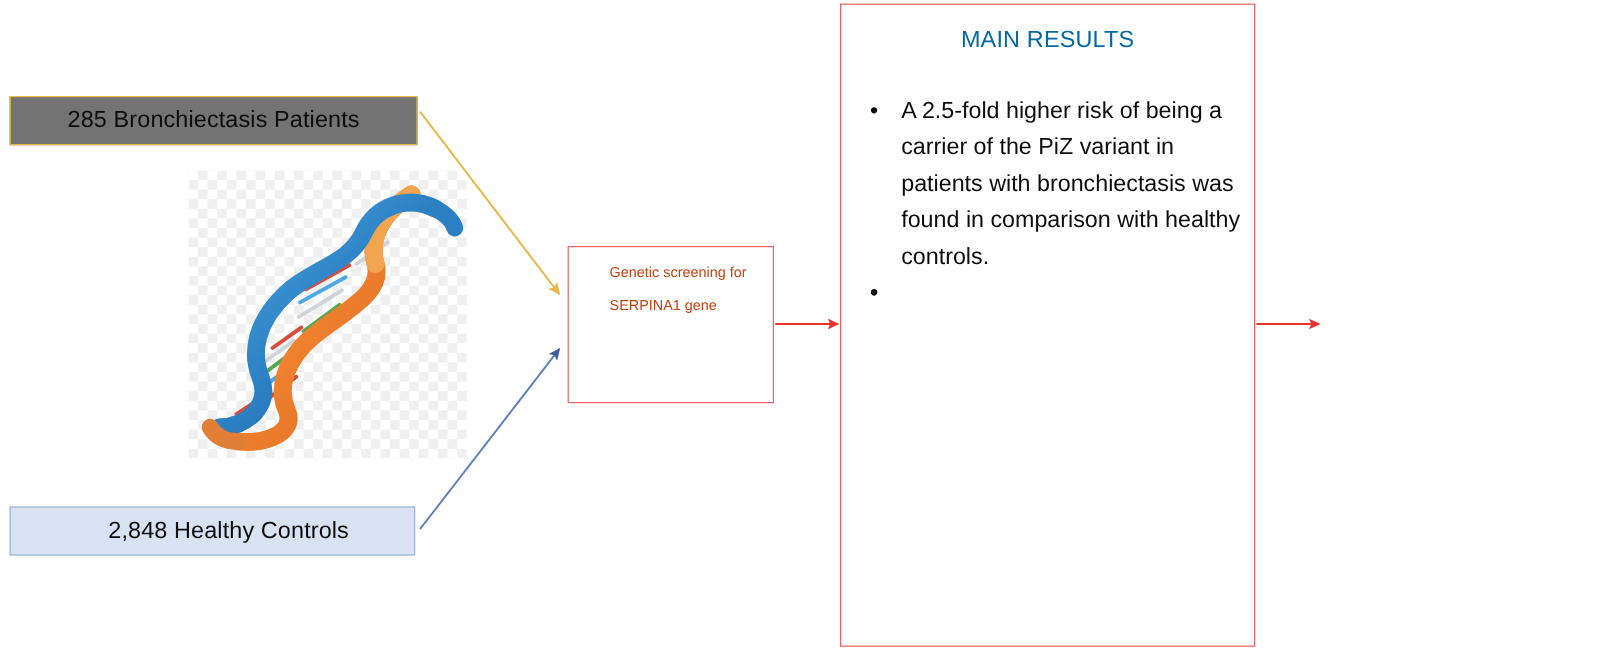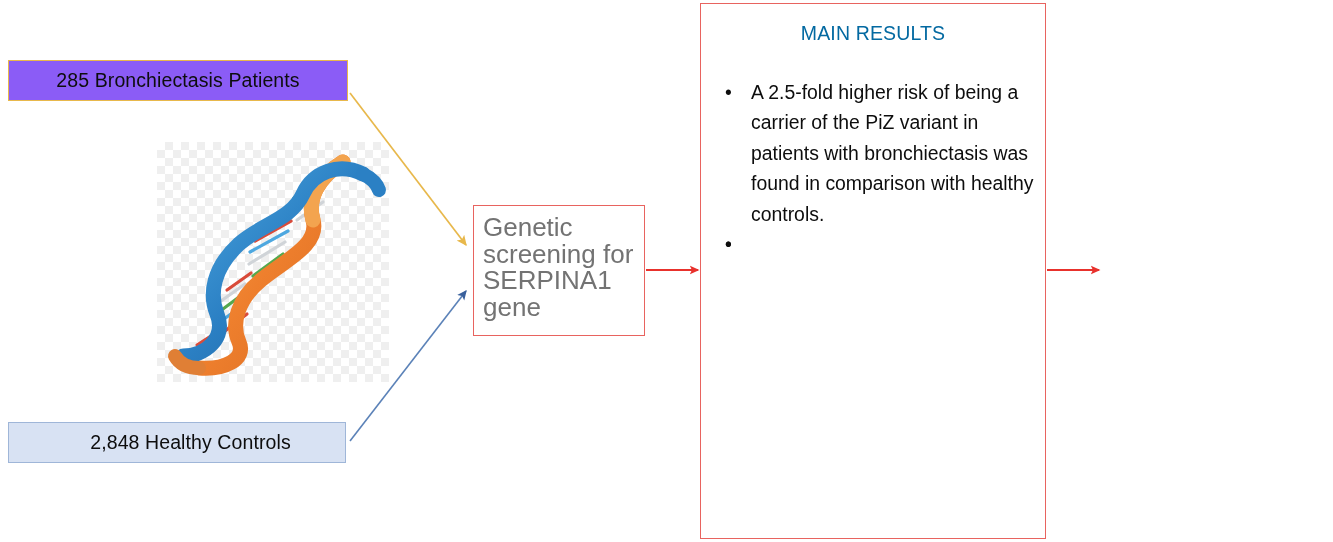--- a/index.html
+++ b/index.html
@@ -25,24 +25,24 @@
     display: flex;
     align-items: center;
     justify-content: center;
     text-align: center;
     font-size: 19.5px;
     color: #0d0d0d;
     letter-spacing: .1px;
   }
   #patients-box {
     left: 8px;
-    top: 60px;
+    top: 80px;
     width: 340px;
     height: 41px;
-    background: #8b5cf6;
+    background: #737373;
     border: 1.6px solid #e8b84b;
   }
   #controls-box {
     left: 8px;
     top: 422px;
     width: 338px;
     height: 41px;
     background: #d8e2f3;
     border: 1.3px solid #9fb6d8;
     padding-left: 27px;
@@ -78,23 +78,24 @@
     border: 1.8px solid #e8635f;
   }
   #screening-box {
     left: 473px;
     top: 205px;
     width: 172px;
     height: 131px;
     padding: 8px 0 0 9px;
   }
   #screening-box .body {
-    font-size: 26px;
+    font-size: 12px;
     line-height: 26.5px;
-    color: #737373;
+    color: #c2410c;
+    margin-left: 25px;
   }
   #results-box {
     left: 700px;
     top: 3px;
     width: 346px;
     height: 536px;
     padding: 10px 10px 0 10px;
   }
   #implications-box {
     left: 1101px;

